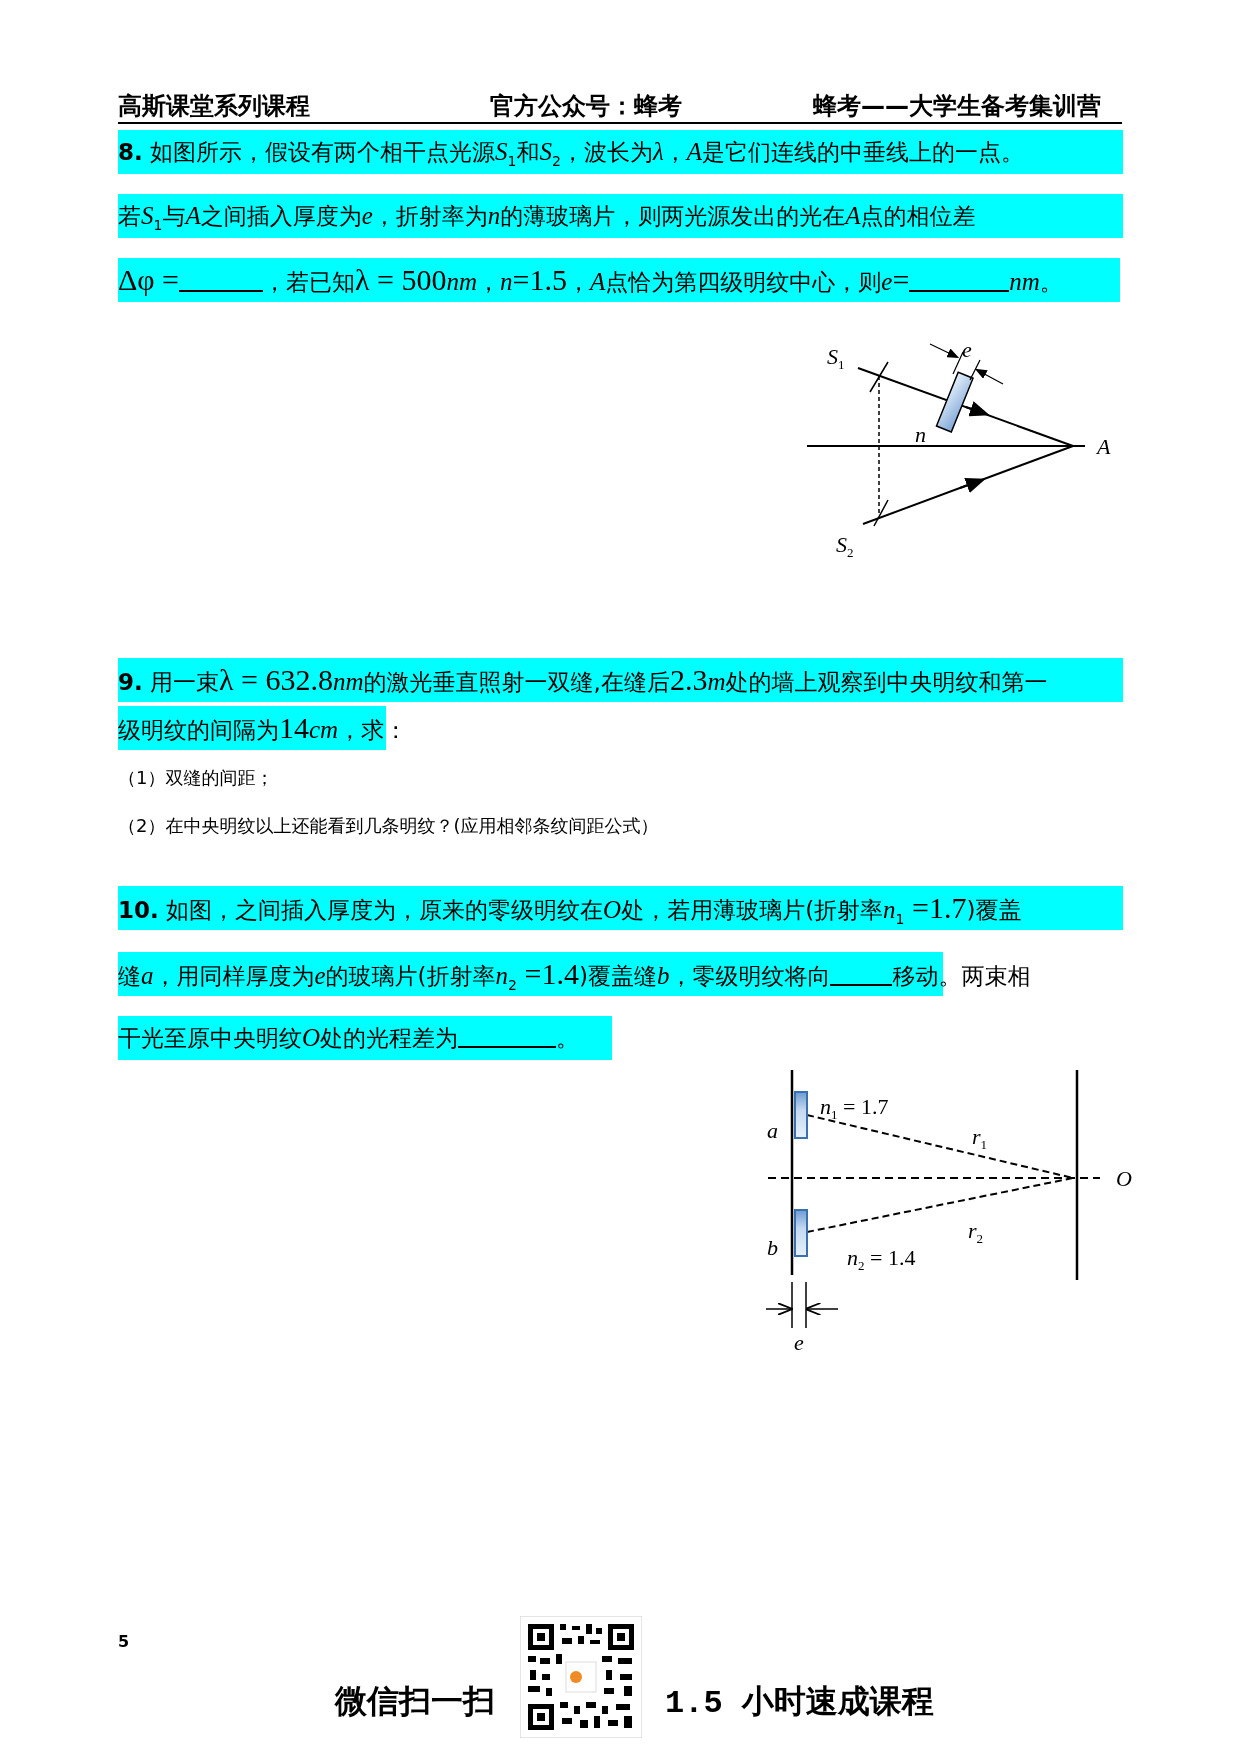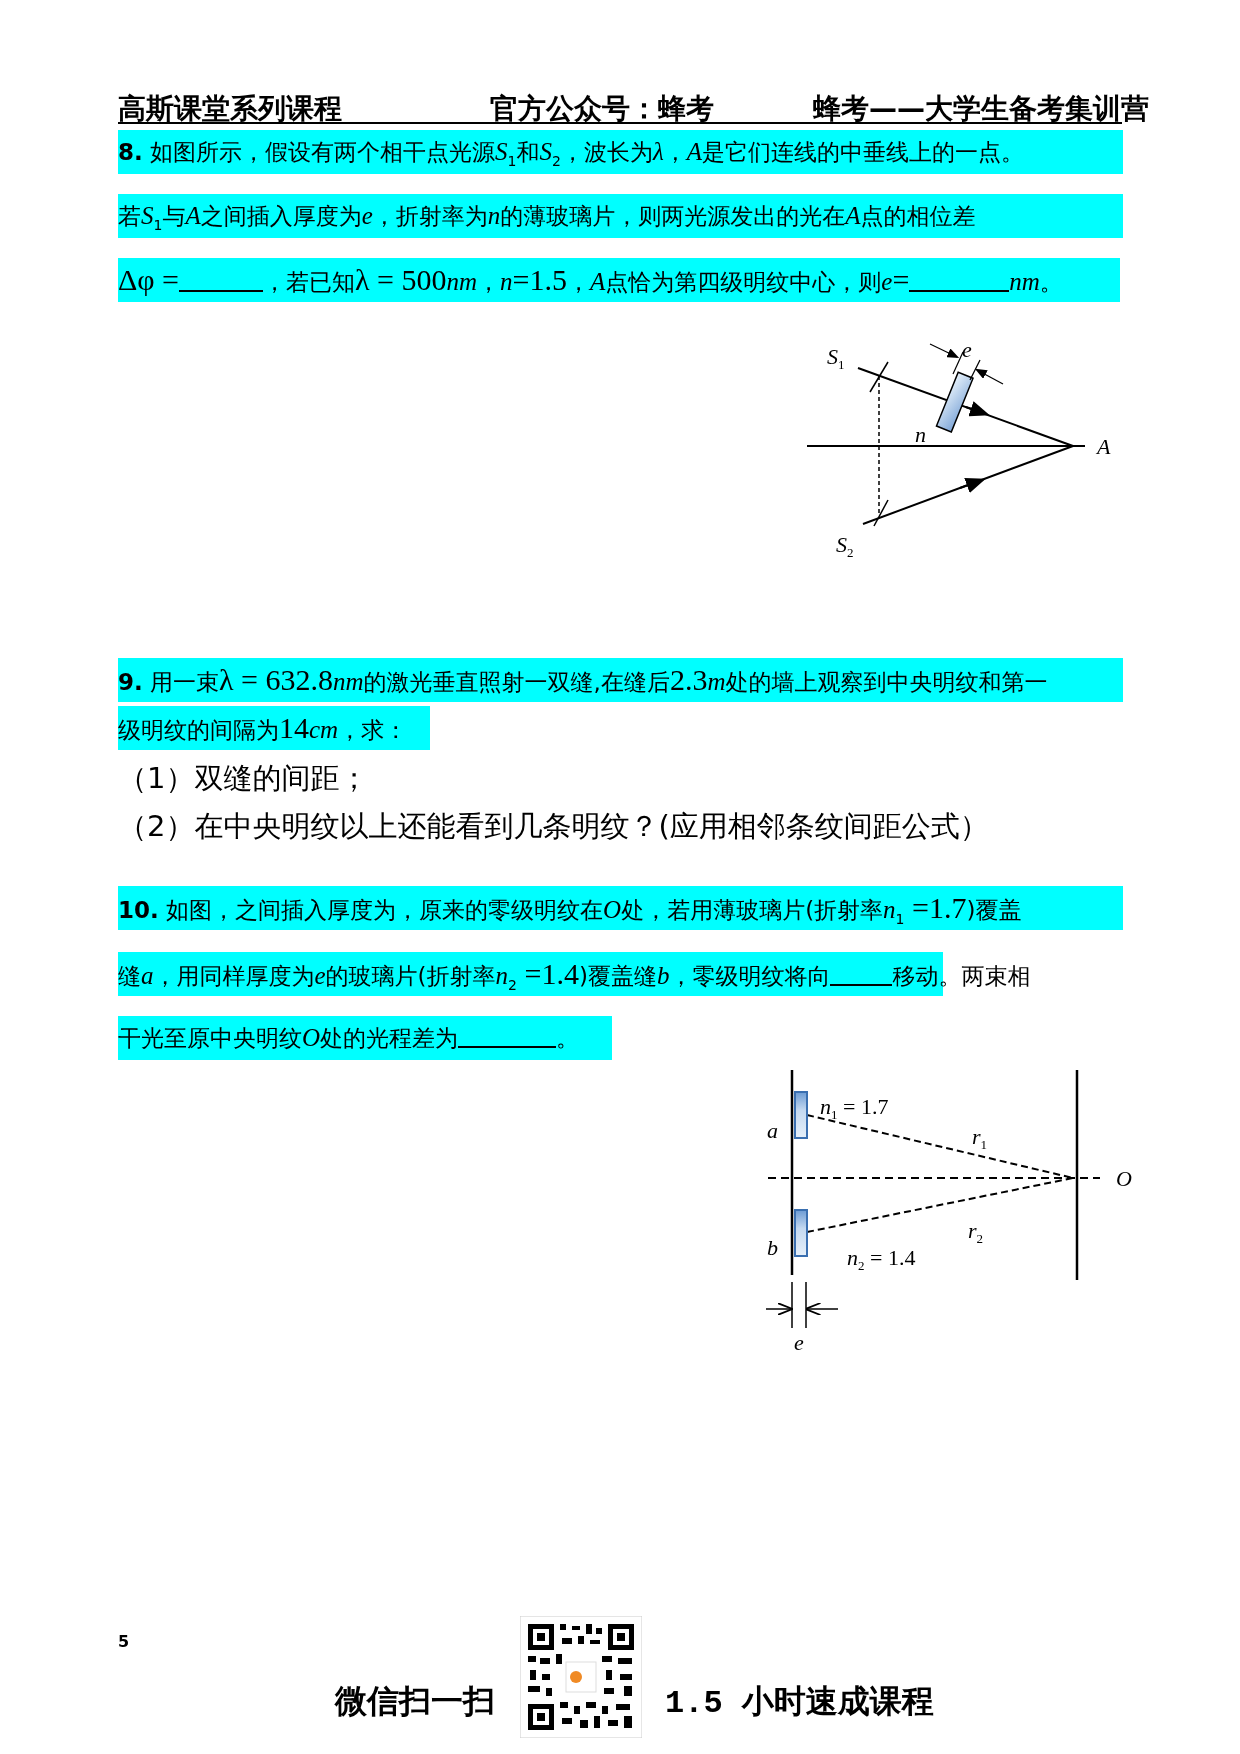--- a/index.html
+++ b/index.html
@@ -1,28 +1,28 @@
 <!DOCTYPE html>
 <html><head>
 <meta charset="utf-8">
 <style>
   html, body { margin:0; padding:0; background:#ffffff; }
   body { width:1240px; height:1754px; position:relative; overflow:hidden;
          font-family:"DejaVu Serif", serif; color:#000; }
   .abs { position:absolute; }
   .header { left:118px; top:88px; width:1004px; height:34px; font-family:"DejaVu Sans", sans-serif;
-            font-weight:bold; font-size:28px; border-bottom:2px solid #000; }
+            font-weight:bold; font-size:24px; border-bottom:2px solid #000; }
   .header span { position:absolute; top:2px; white-space:nowrap; }
   .hl { background:#00ffff; display:inline-block; height:44px; line-height:44px;
         font-size:23px; white-space:nowrap; font-family:"DejaVu Sans", sans-serif; }
   .line { position:absolute; left:118px; }
   .m { font-family:"Liberation Serif", serif; font-style:italic; font-size:25px; }
   .n { font-family:"Liberation Serif", serif; font-size:30px; }
   .blank { display:inline-block; border-bottom:2px solid #000; height:28px; vertical-align:-2px; }
-  .plain { font-size:29px; font-family:"DejaVu Sans", sans-serif; white-space:nowrap; height:40px; line-height:40px; }
+  .plain { font-size:18px; font-family:"DejaVu Sans", sans-serif; white-space:nowrap; height:40px; line-height:40px; }
   .qnum { font-weight:bold; }
   sub { font-size:14px; }
   .footer-num { left:118px; top:1632px; font-family:"DejaVu Sans", sans-serif; font-weight:bold; font-size:16px; }
   .footer-text { font-family:Liberation Mono, monospace; font-weight:bold; font-size:32px; white-space:nowrap; }
 </style>
 </head>
 <body>
 
 <div class="abs header">
   <span style="left:0;">高斯课堂系列课程</span>
@@ -87,21 +87,21 @@
   </svg>
 </div>
 
 <div>
   <div class="line" style="top:658px;">
     <span class="hl" style="width:1005px;">
       <span class="qnum">9.</span><span> 用一束</span><span class="n">λ = 632.8</span><span class="m">nm</span><span>的激光垂直照射一双缝,在缝后</span><span class="n">2.3</span><span class="m">m</span><span>处的墙上观察到中央明纹和第一</span>
     </span>
   </div>
   <div class="line" style="top:706px;">
-    <span class="hl" style="width:312px;">
+    <span class="hl" style="width:268px;">
       <span>级明纹的间隔为</span><span class="n">14</span><span class="m">cm</span><span>，求：</span>
     </span>
   </div>
   <div class="line plain" style="top:758px;">（1）双缝的间距；</div>
   <div class="line plain" style="top:806px;">（2）在中央明纹以上还能看到几条明纹？(应用相邻条纹间距公式）</div>
 </div>
 
 <div>
   <div class="line" style="top:886px;">
     <span class="hl" style="width:1005px;">

